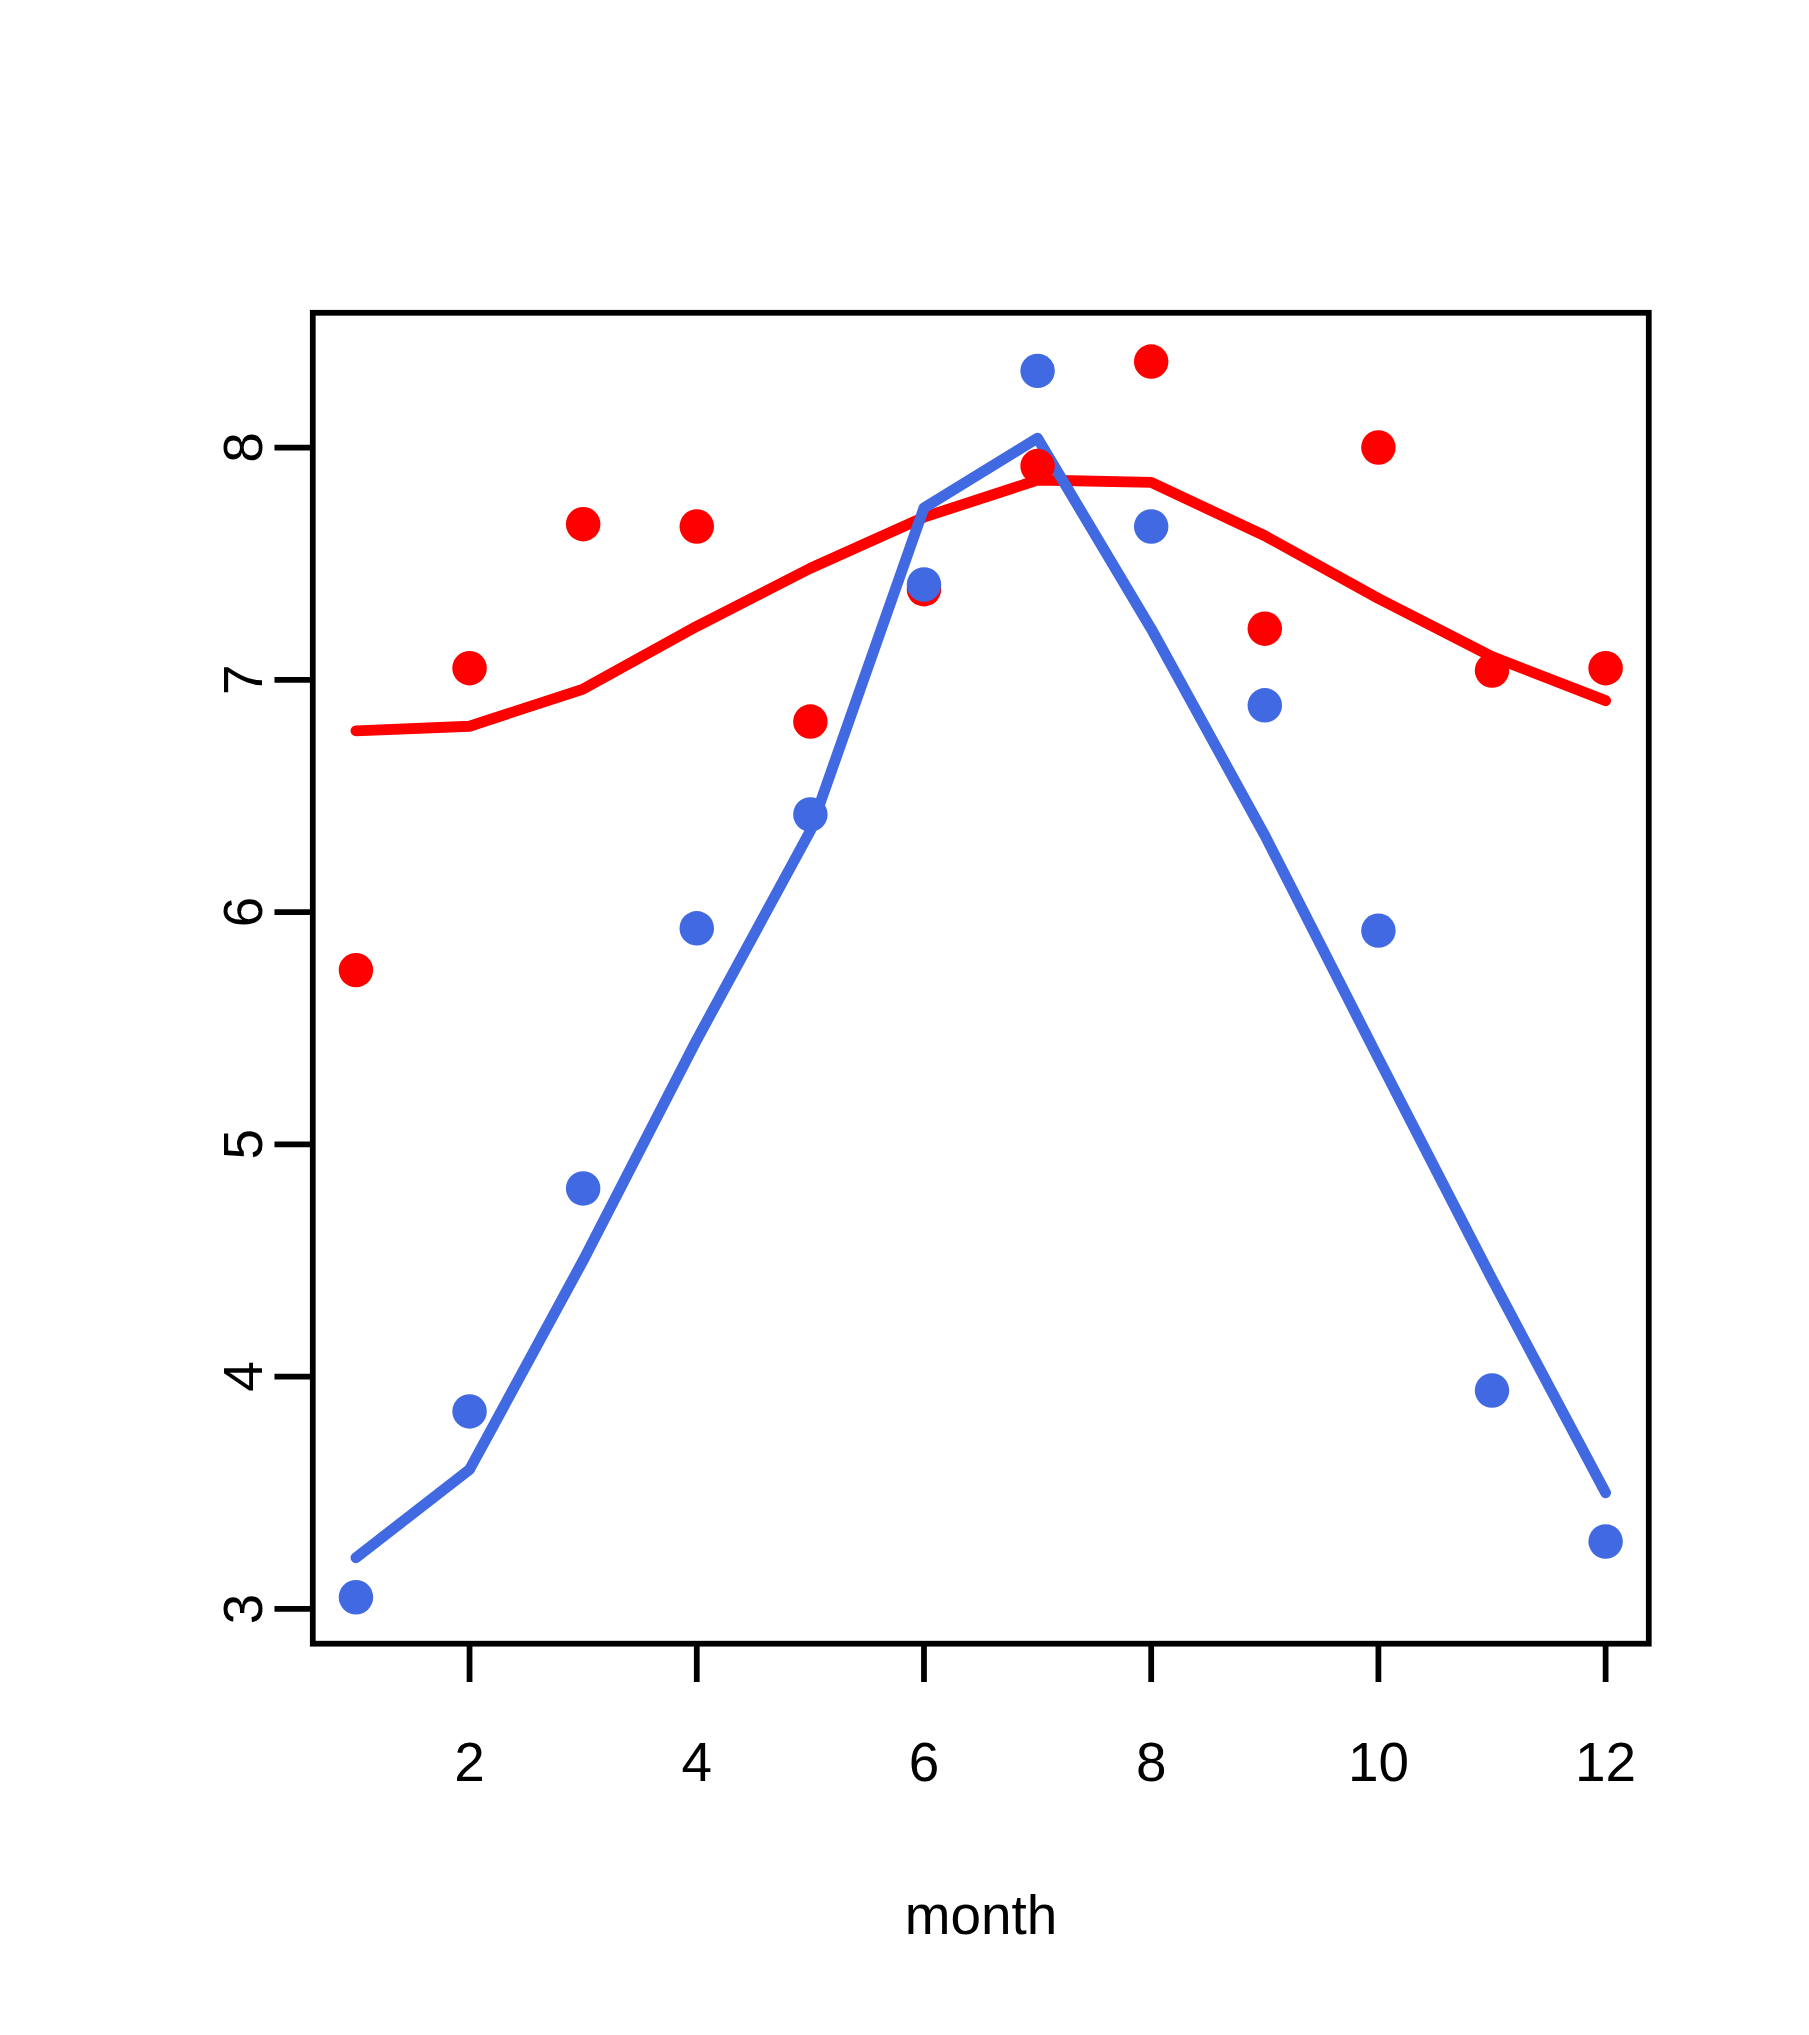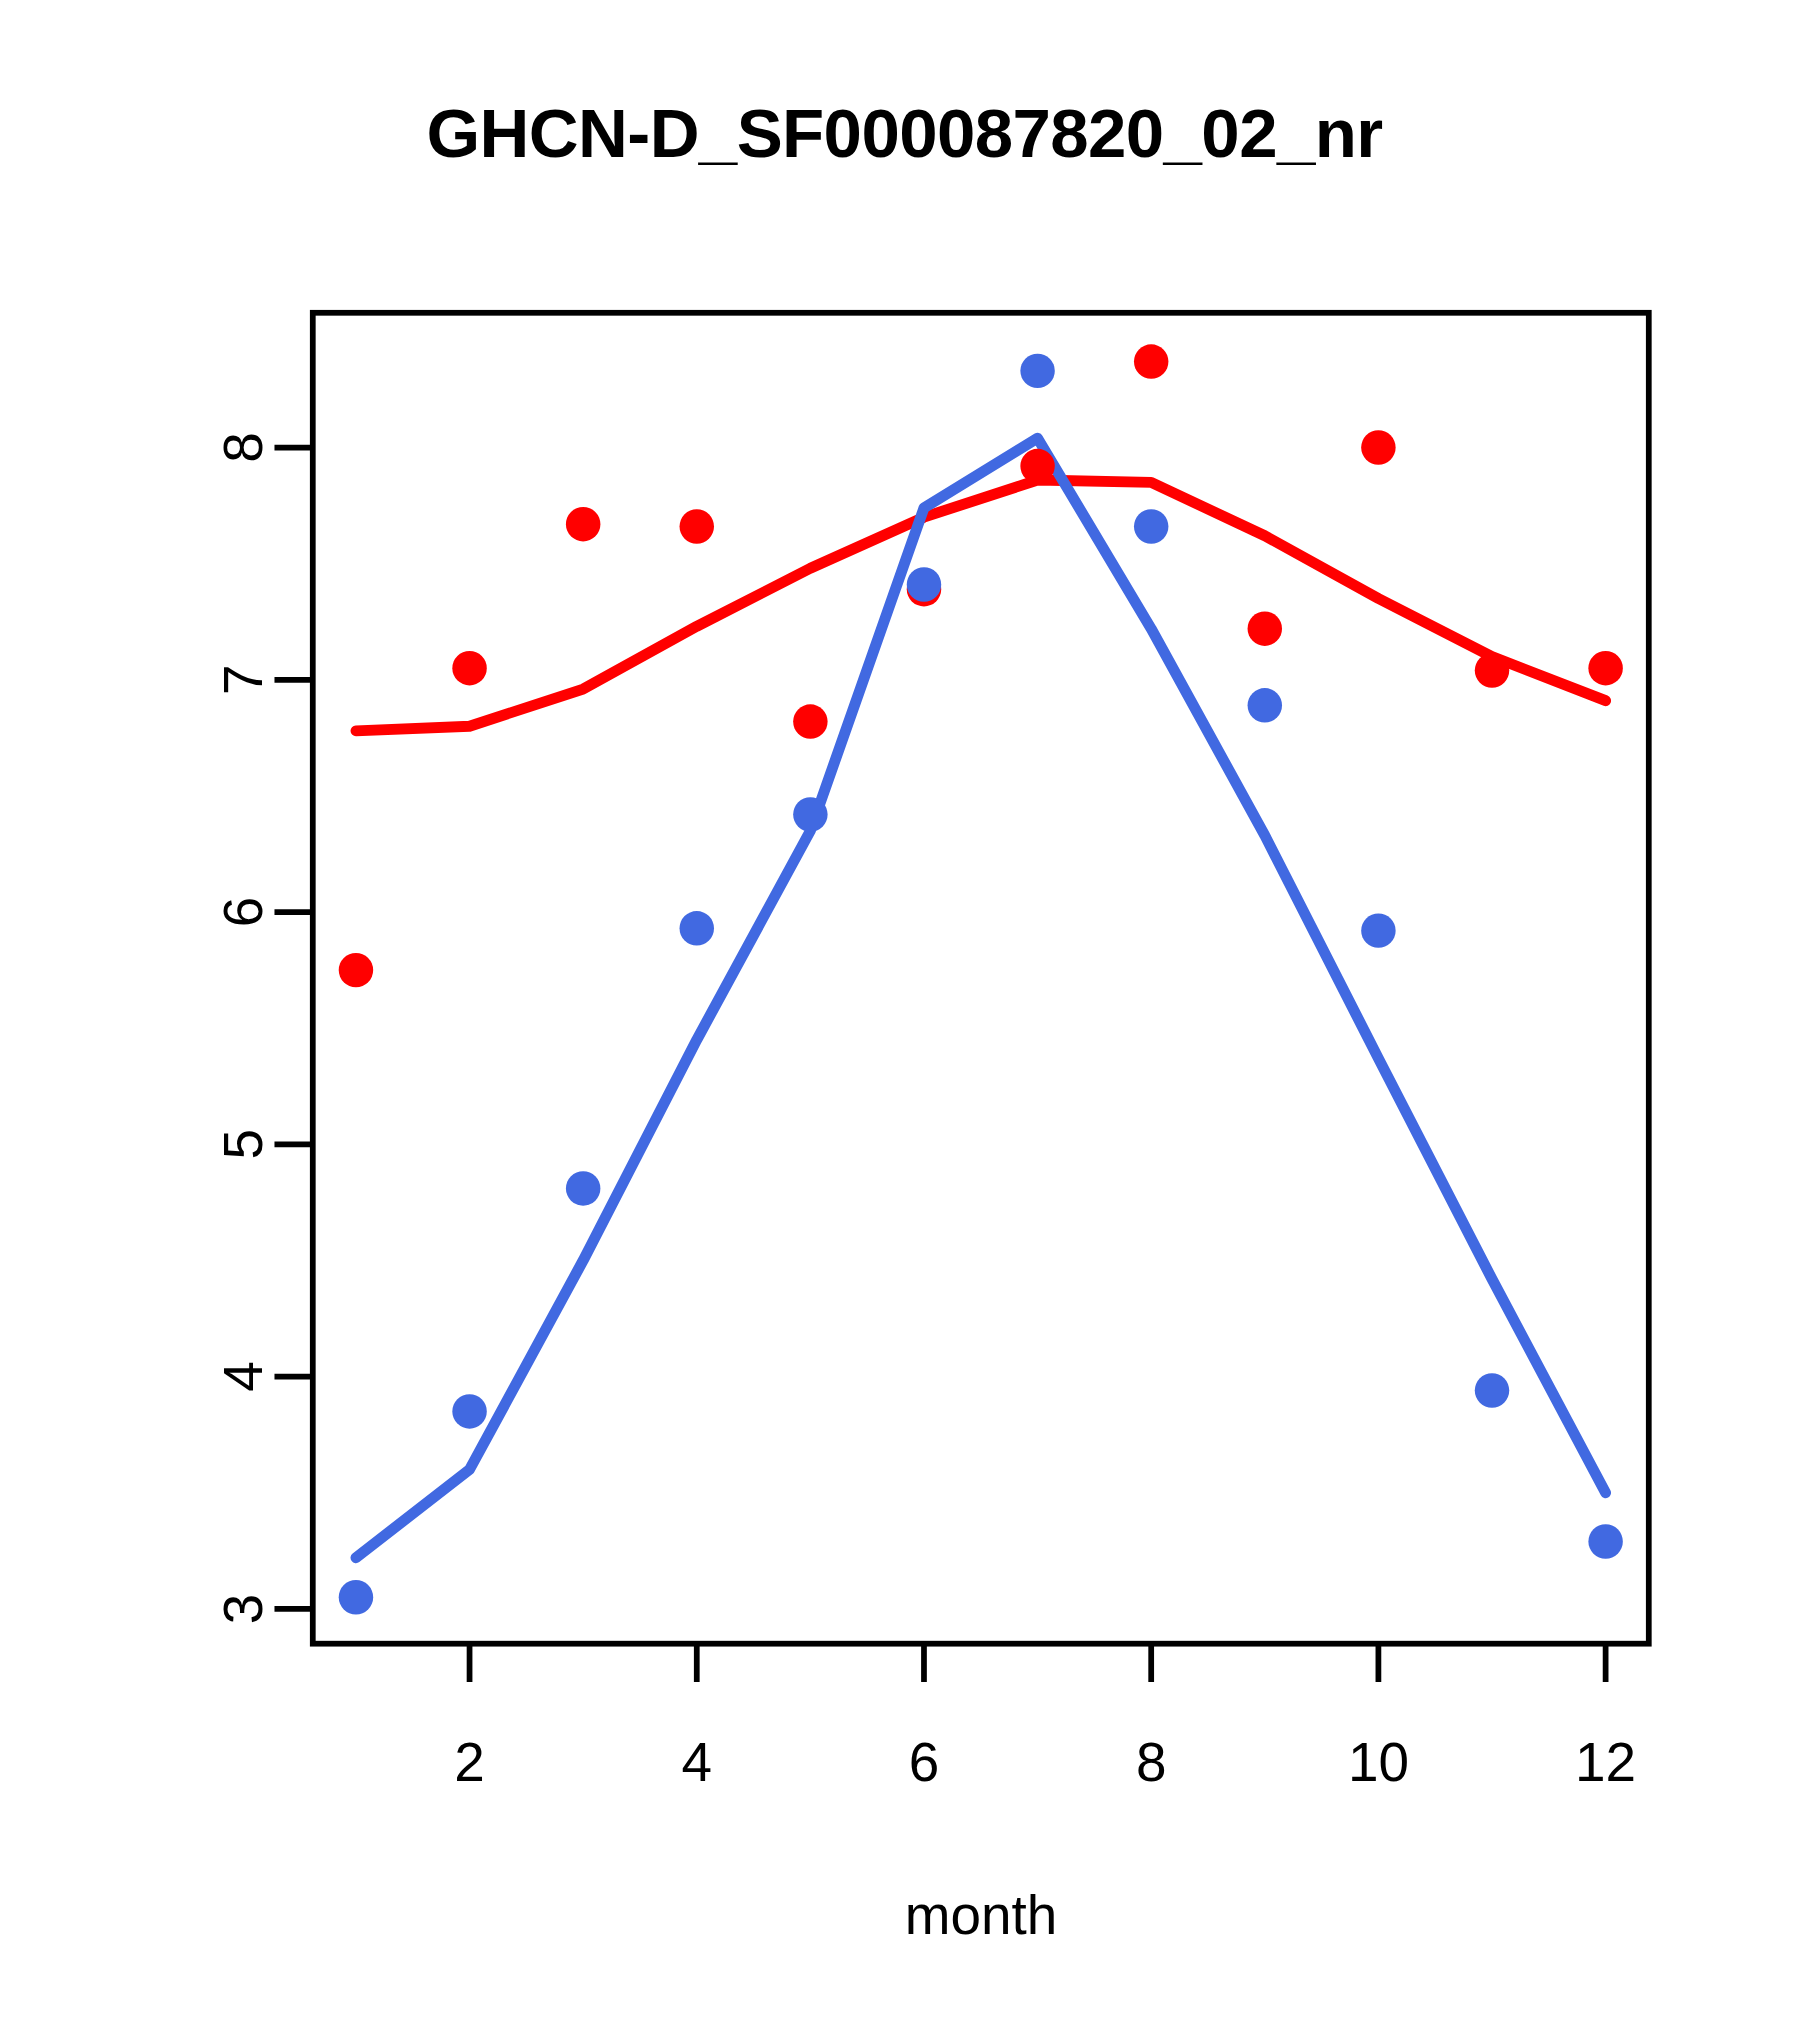--- a/index.html
+++ b/index.html
@@ -46,21 +46,20 @@
     font-family: "Liberation Sans", sans-serif;
     font-size: 86px;
     fill: #000000;
   }
 </style>
 </head>
 <body>
 
 <div id="figure">
 
-  <div id="chart-title">GHCN-D_SF000087820_02_nr</div>
 
   <svg id="plot-svg" width="1809" height="2035" xmlns="http://www.w3.org/2000/svg" viewBox="0 0 2834 3188">
 
     <rect id="plot-box" x="490" y="490" width="2093" height="2085" fill="none" stroke="#000000" stroke-width="9"></rect>
 
     <g id="y-ticks" stroke="#000000" stroke-width="9" fill="none">
         <line x1="430" y1="2520.418848167539" x2="490" y2="2520.418848167539"></line>
         <line x1="430" y1="2156.5445026178013" x2="490" y2="2156.5445026178013"></line>
         <line x1="430" y1="1792.670157068063" x2="490" y2="1792.670157068063"></line>
         <line x1="430" y1="1428.7958115183246" x2="490" y2="1428.7958115183246"></line>

